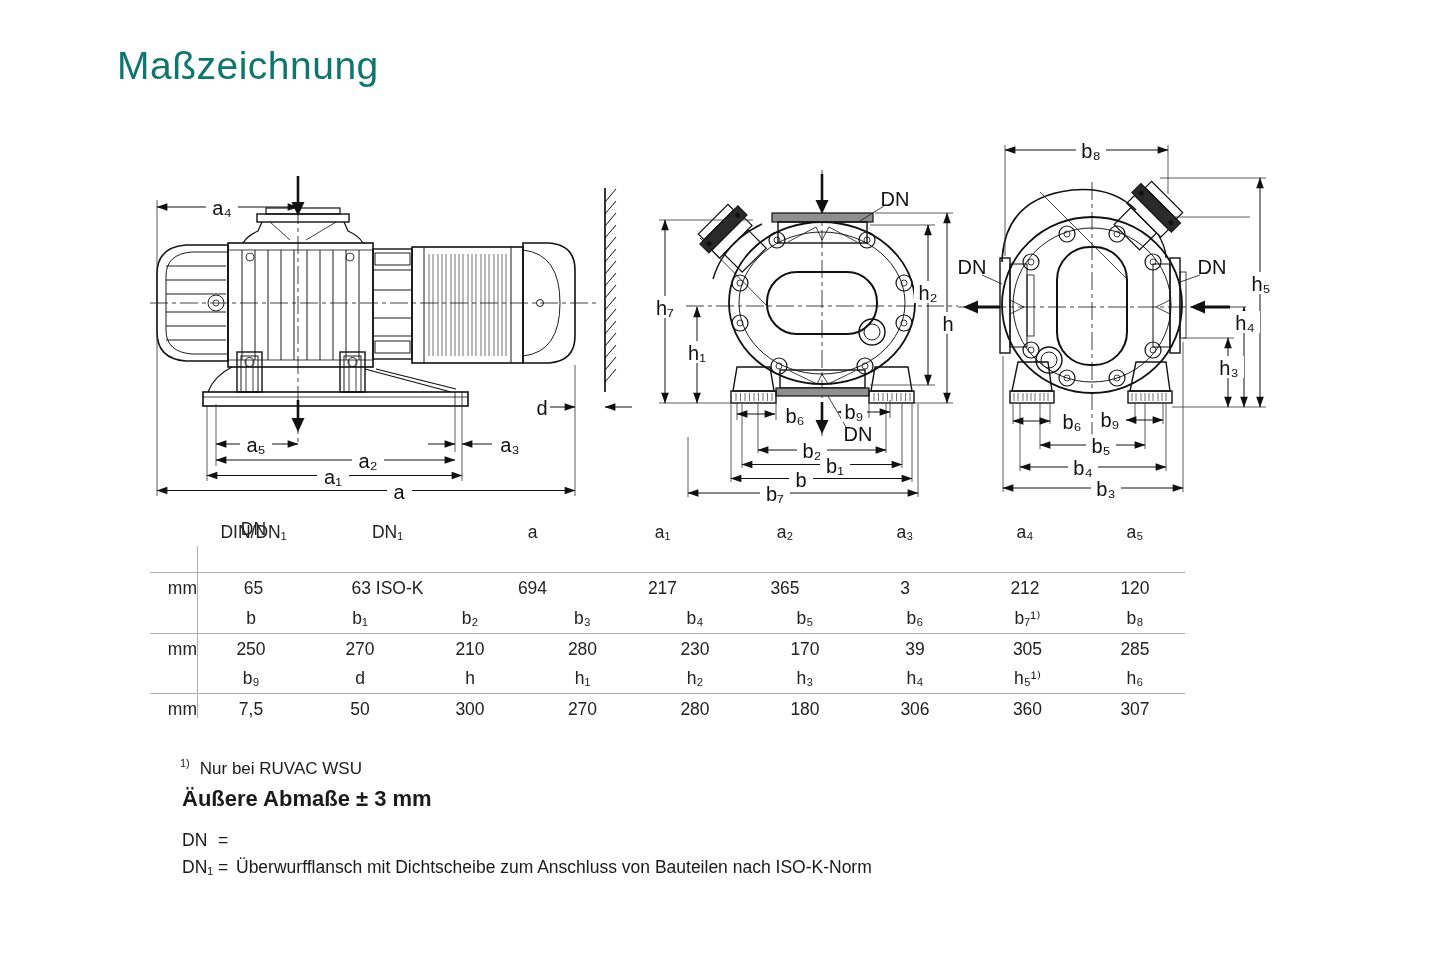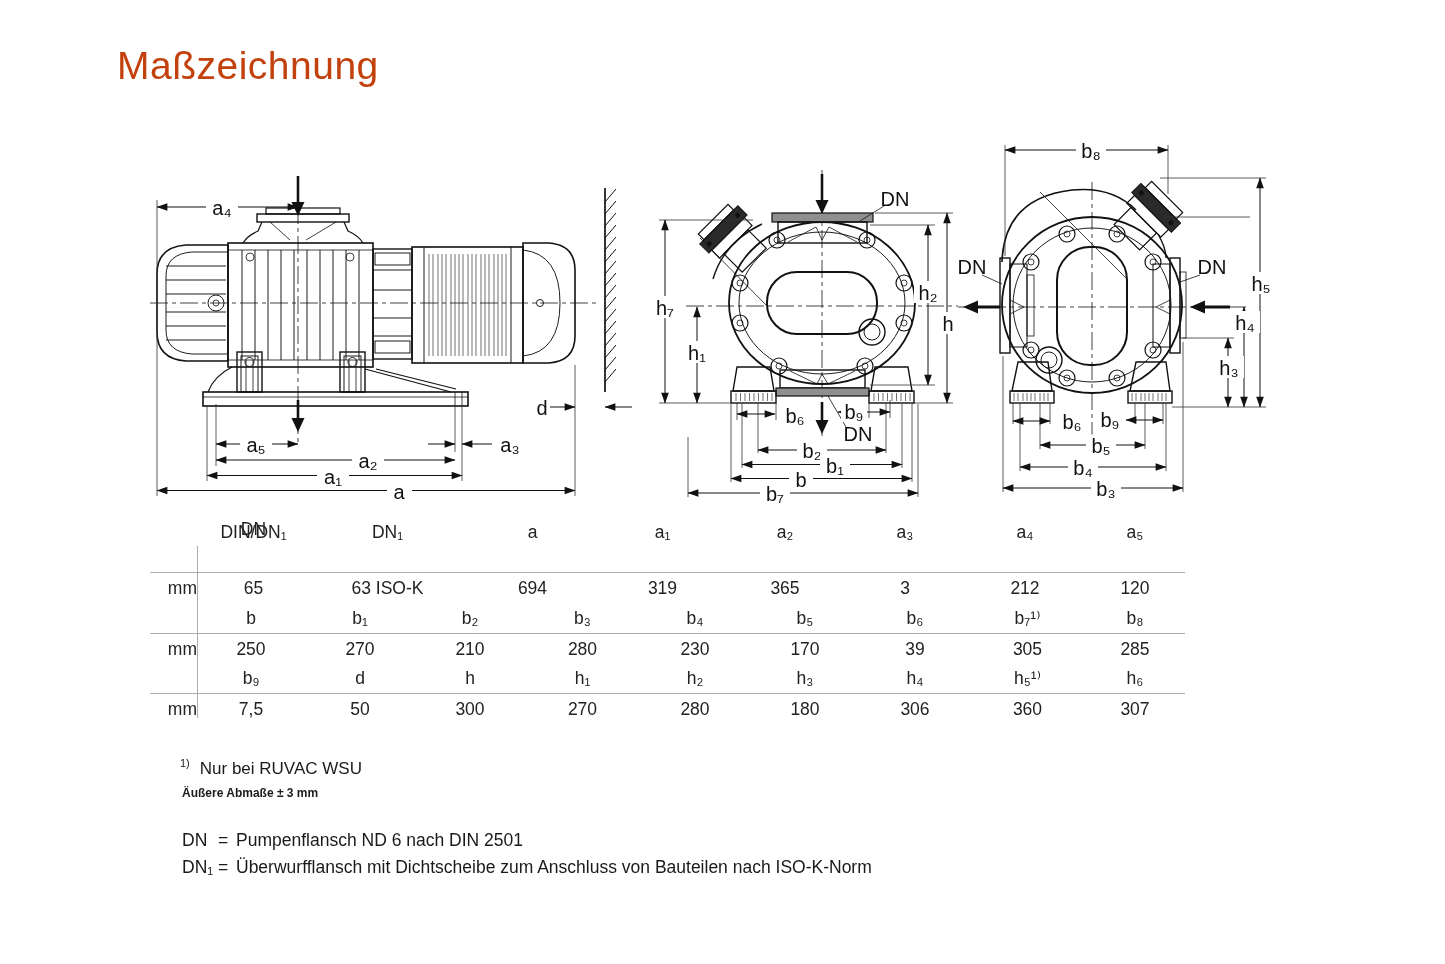--- a/index.html
+++ b/index.html
@@ -1,18 +1,18 @@
 <!DOCTYPE html>
 <html><head>
 <meta charset="utf-8">
 <style>
   html,body{margin:0;padding:0;background:#fff;}
   .page{position:relative;width:1445px;height:964px;background:#fff;overflow:hidden;
         font-family:"Liberation Sans","DejaVu Sans",sans-serif;color:#1a1a1a;}
-  .title{position:absolute;left:117px;top:44px;font-size:39px;font-weight:400;letter-spacing:.5px;color:#c2410c;}
+  .title{position:absolute;left:117px;top:44px;font-size:39px;font-weight:400;letter-spacing:.5px;color:#0f766e;}
   svg{position:absolute;left:0;top:0;}
   svg *{vector-effect:none;}
   .ln{stroke:#111;fill:none;stroke-linecap:butt;}
   .o18{stroke-width:1.8}.o16{stroke-width:1.6}.o14{stroke-width:1.4}.o12{stroke-width:1.2}
   .o09{stroke-width:.95}.o08{stroke-width:.8}.o06{stroke-width:.6}
   .cl{stroke:#111;stroke-width:.8;stroke-dasharray:18 4 4 4;fill:none;}
   .dim{stroke:#111;stroke-width:1;fill:none;}
   .ext{stroke:#333;stroke-width:.8;fill:none;}
   .fillk{fill:#111;stroke:none;}
   .gray{fill:#8f8f8f;stroke:#111;stroke-width:1.2;}
@@ -25,21 +25,21 @@
         font-size:17.5px;color:#222;}
   .g1{grid-template-columns:47px 113px 155px 135px 125px 120px 120px 120px 100px;}
   .g2{grid-template-columns:47px 108px 110px 110px 115px 110px 110px 110px 115px 100px;}
   .trow div{text-align:center;}
   .trow .unit{text-align:right;padding-left:8px;}
   .hline{position:absolute;left:150px;width:1035px;height:1px;background:#adadad;}
   .vline{position:absolute;left:197px;top:546px;width:1px;height:172px;background:#adadad;}
   
   .fn1{position:absolute;left:180px;top:757px;font-size:17px;text-align:center;}
   .fn1 sup{font-size:11px;vertical-align:super;margin-right:10px;}
-  .fn2{position:absolute;left:182px;top:786px;font-size:12px;font-weight:bold;}
+  .fn2{position:absolute;left:182px;top:786px;font-size:22px;font-weight:bold;}
   .defrow{position:absolute;left:182px;display:grid;grid-template-columns:36px 18px auto;font-size:17.5px;}
 </style>
 </head>
 <body>
 
 <div class="page">
 
   <div class="title">Maßzeichnung</div>
 
   <svg width="1445" height="520" viewBox="0 0 1445 520">
@@ -370,21 +370,21 @@
     <div>a₂</div>
     <div>a₃</div>
     <div>a₄</div>
     <div>a₅</div>
   </div>
   <div class="trow g1" style="top:575px">
     <div class="unit">mm</div>
     <div>65</div>
     <div>63 ISO-K</div>
     <div>694</div>
-    <div>319</div>
+    <div>217</div>
     <div>365</div>
     <div>3</div>
     <div>212</div>
     <div>120</div>
   </div>
   <div class="trow g2" style="top:605px">
     <div></div>
     <div>b</div>
     <div>b₁</div>
     <div>b₂</div>
@@ -432,21 +432,20 @@
     <div>307</div>
   </div>
 
   <div class="fn1">
     <sup>1)</sup><span>Nur bei RUVAC WSU</span>
   </div>
   <div class="fn2">Äußere Abmaße ± 3 mm</div>
   <div class="defrow" style="top:830px">
     <span>DN</span>
     <span>=</span>
-    <span>Pumpenflansch ND 6 nach DIN 2501</span>
   </div>
   <div class="defrow" style="top:857px">
     <span>DN₁</span>
     <span>=</span>
     <span>Überwurfflansch mit Dichtscheibe zum Anschluss von Bauteilen nach ISO-K-Norm</span>
   </div>
 
 </div>
 
 </body></html>

